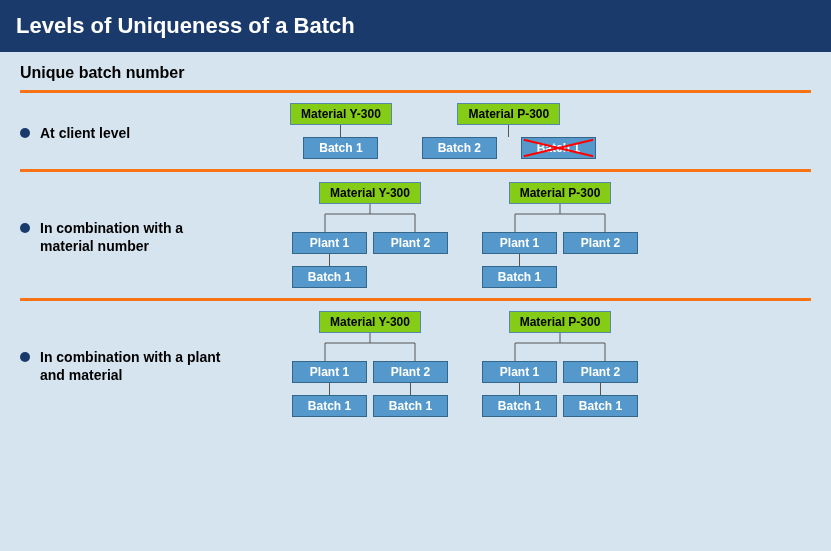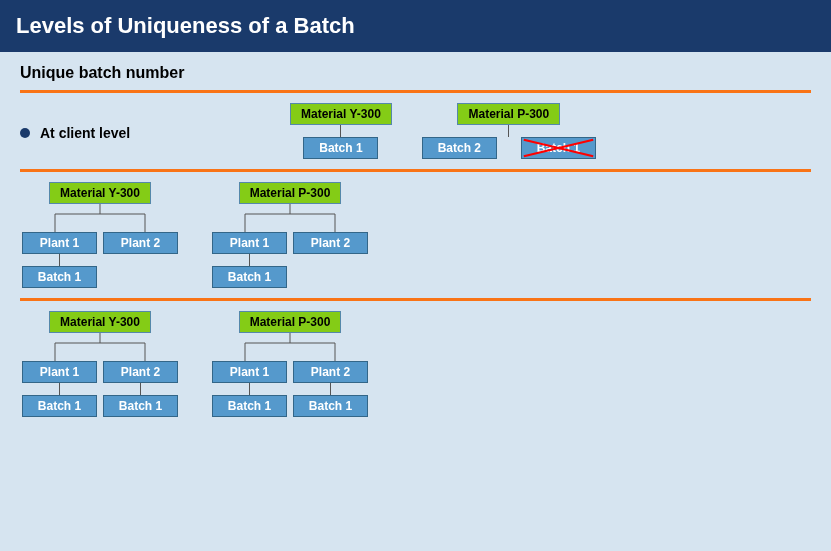--- a/index.html
+++ b/index.html
@@ -195,20 +195,27 @@
               </svg>
             </div>
           </div>
         </div>
 
       </div>
     </div>
   </div>
 
   <div class="section">
+    <div class="bullet-col">
+      <div class="bullet"></div>
+      <div class="bullet-text">
+        <span>In combination with a</span><br>
+        <span>material number</span>
+      </div>
+    </div>
     <div class="diagrams-col">
 
       <div class="tree">
         <div class="node">Material  Y-300</div>
 
         <svg width="160" height="28" style="overflow:visible">
           <line x1="80" y1="0" x2="80" y2="10" stroke="#555" stroke-width="1"></line>
           <line x1="35" y1="10" x2="125" y2="10" stroke="#555" stroke-width="1"></line>
           <line x1="35" y1="10" x2="35" y2="28" stroke="#555" stroke-width="1"></line>
           <line x1="125" y1="10" x2="125" y2="28" stroke="#555" stroke-width="1"></line>
@@ -244,20 +251,27 @@
             <div style="width:1px;height:12px;background:#555;"></div>
             <div class="node-blue">Batch 1</div>
           </div>
           <div style="width:75px;"></div>
         </div>
       </div>
     </div>
   </div>
 
   <div class="section">
+    <div class="bullet-col">
+      <div class="bullet"></div>
+      <div class="bullet-text">
+        <span>In combination with a plant</span><br>
+        <span>and material</span>
+      </div>
+    </div>
     <div class="diagrams-col">
 
       <div class="tree">
         <div class="node">Material  Y-300</div>
         <svg width="160" height="28" style="overflow:visible">
           <line x1="80" y1="0" x2="80" y2="10" stroke="#555" stroke-width="1"></line>
           <line x1="35" y1="10" x2="125" y2="10" stroke="#555" stroke-width="1"></line>
           <line x1="35" y1="10" x2="35" y2="28" stroke="#555" stroke-width="1"></line>
           <line x1="125" y1="10" x2="125" y2="28" stroke="#555" stroke-width="1"></line>
         </svg>

